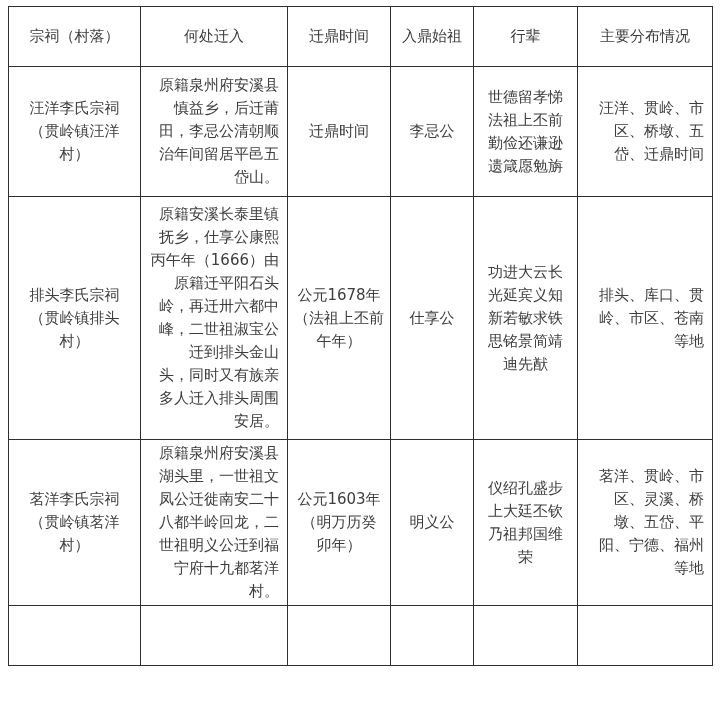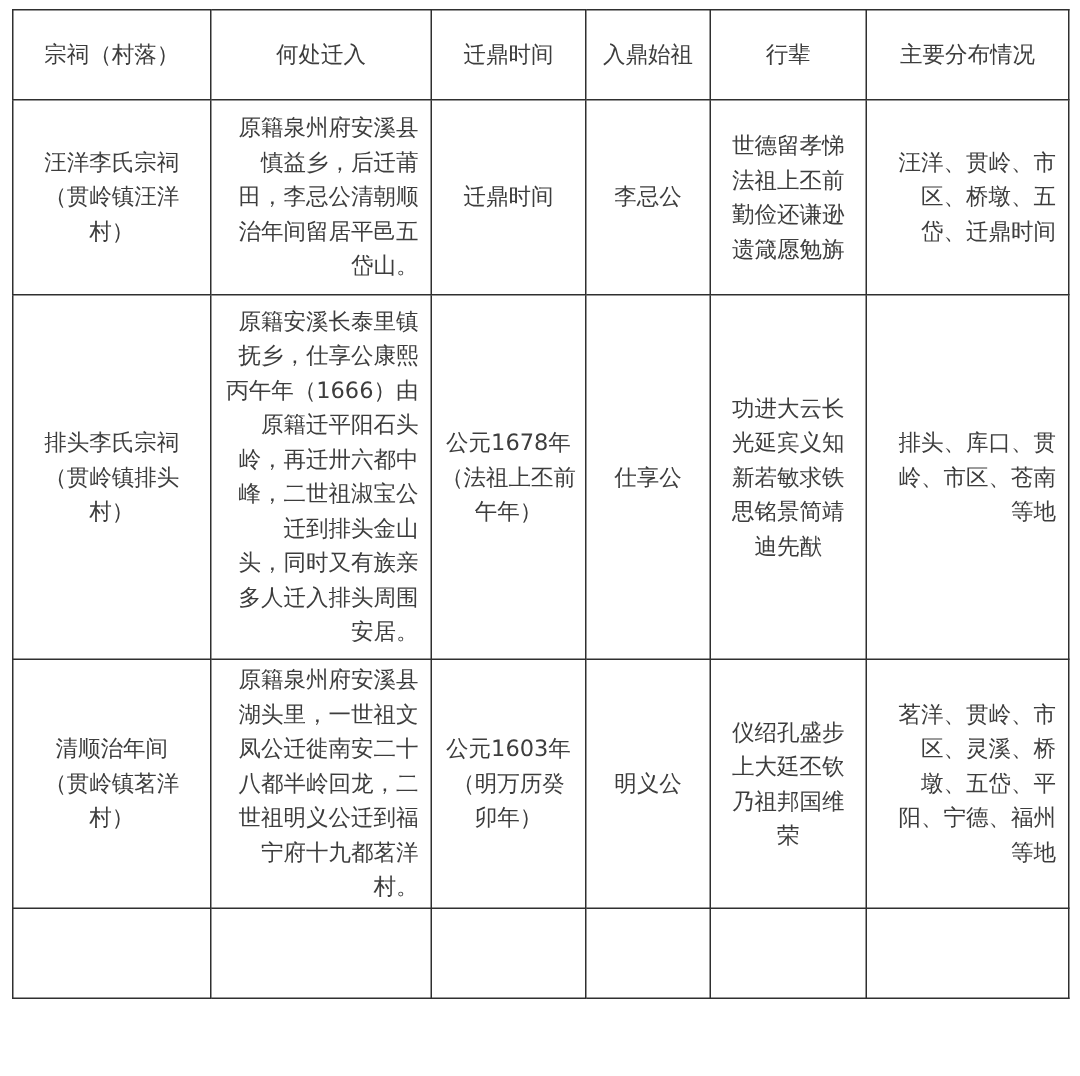--- a/index.html
+++ b/index.html
@@ -112,21 +112,21 @@
         <td class="c-center">功进大云长
 光延宾义知
 新若敏求铁
 思铭景简靖
 迪先猷</td>
         <td class="c-left">排头、库口、贯
 岭、市区、苍南
 等地</td>
       </tr>
       <tr style="height:162px">
-        <td class="c-center">清顺治年间
+        <td class="c-center">茗洋李氏宗祠
 （贯岭镇茗洋
 村）</td>
         <td class="c-left">原籍泉州府安溪县
 湖头里，一世祖文
 凤公迁徙南安二十
 八都半岭回龙，二
 世祖明义公迁到福
 宁府十九都茗洋
 村。</td>
         <td class="c-center">公元1603年

